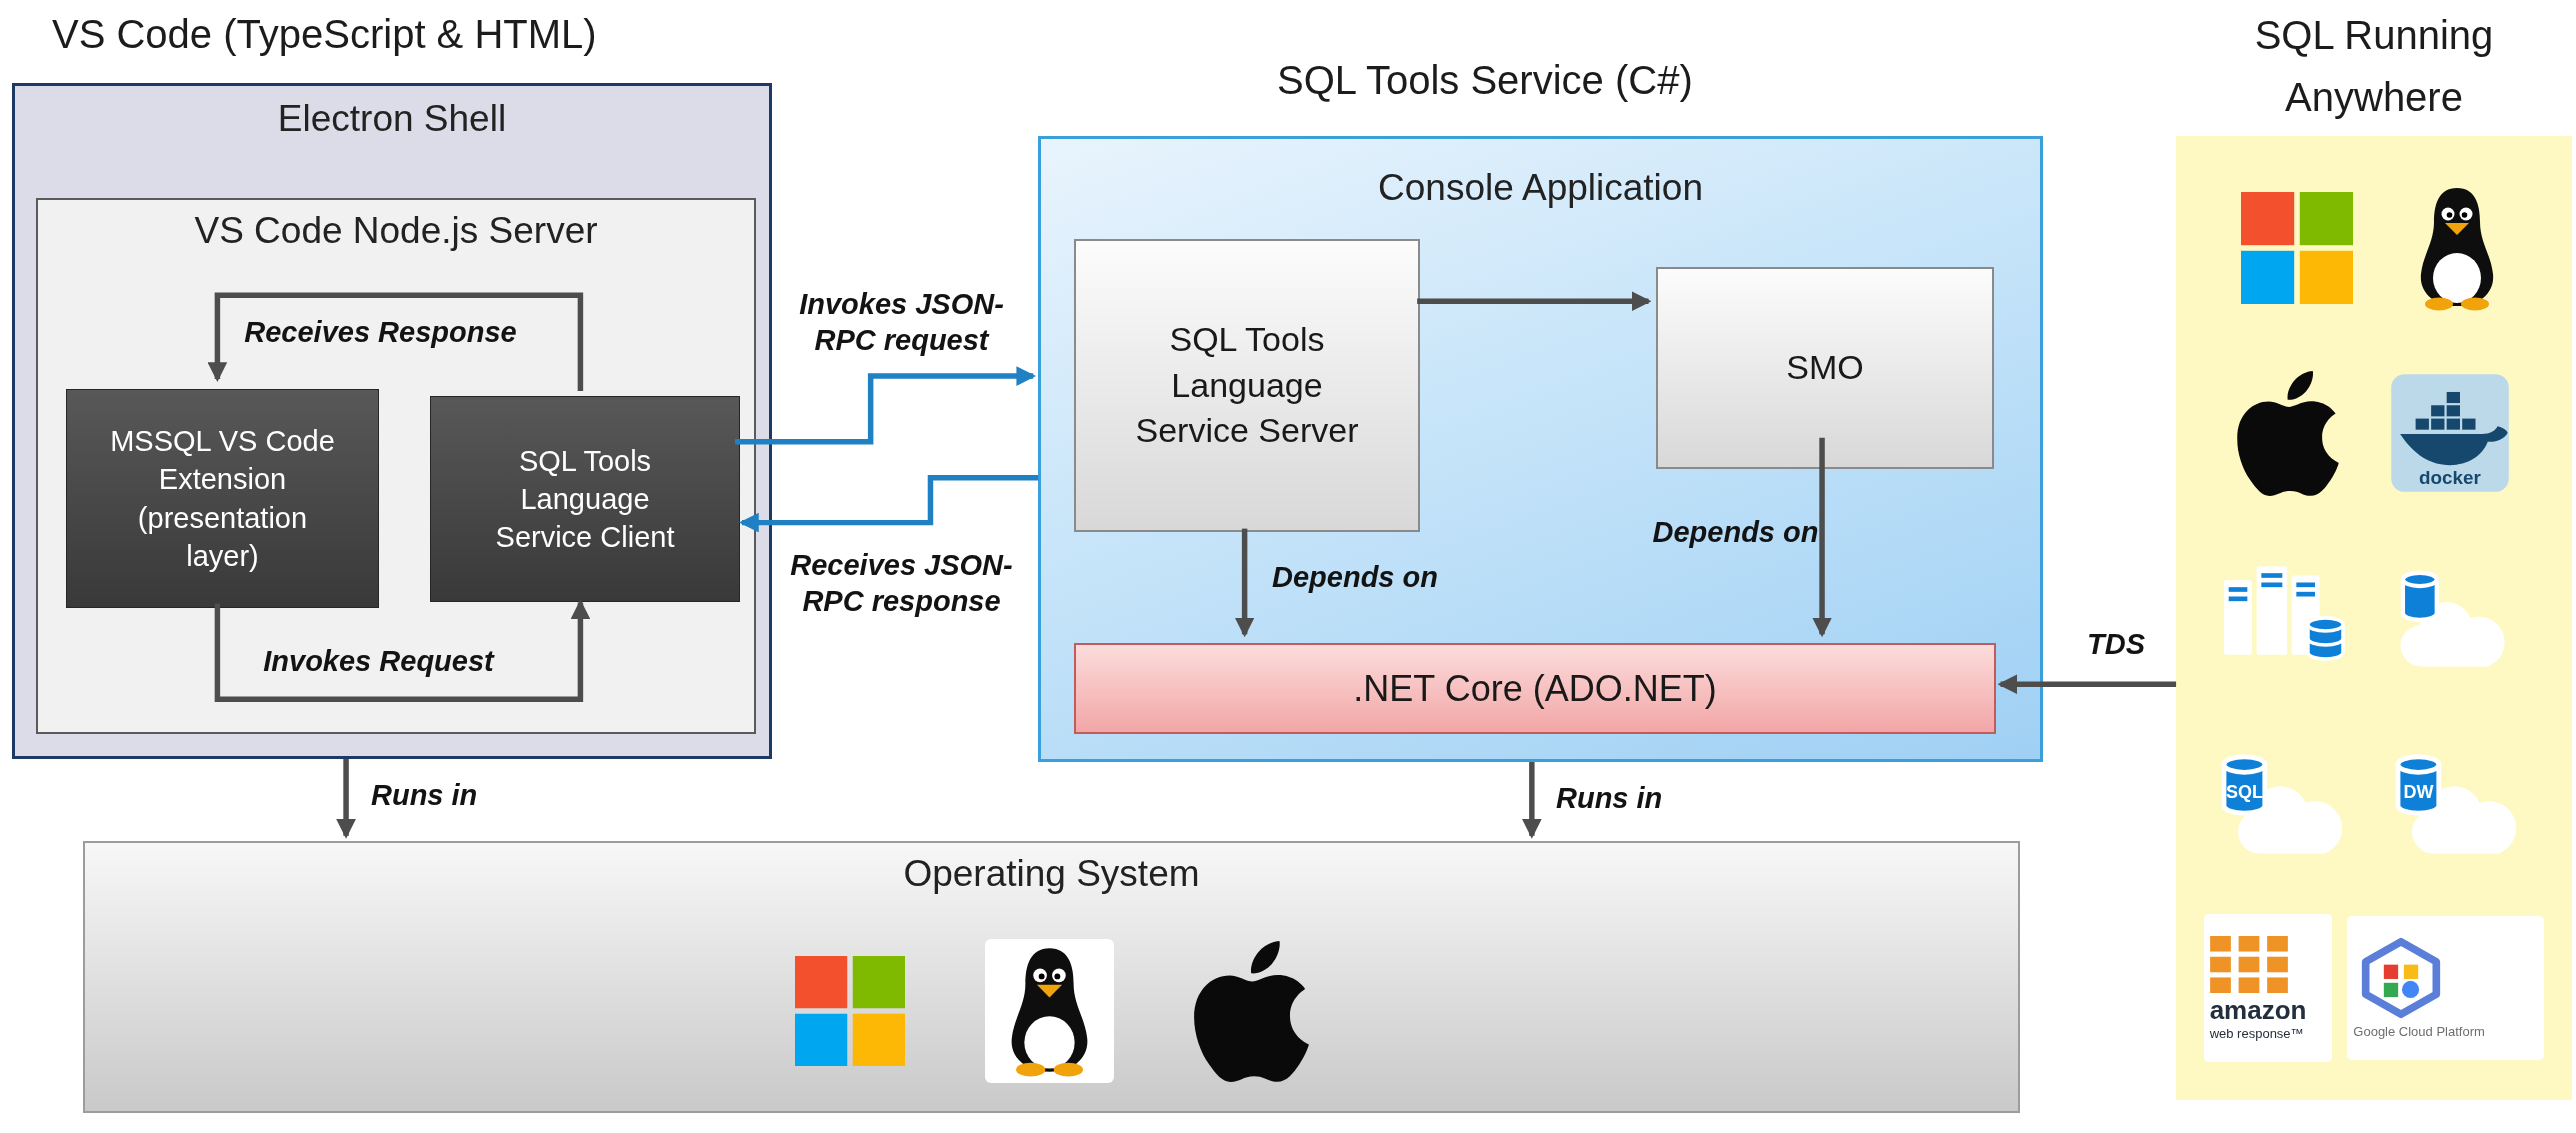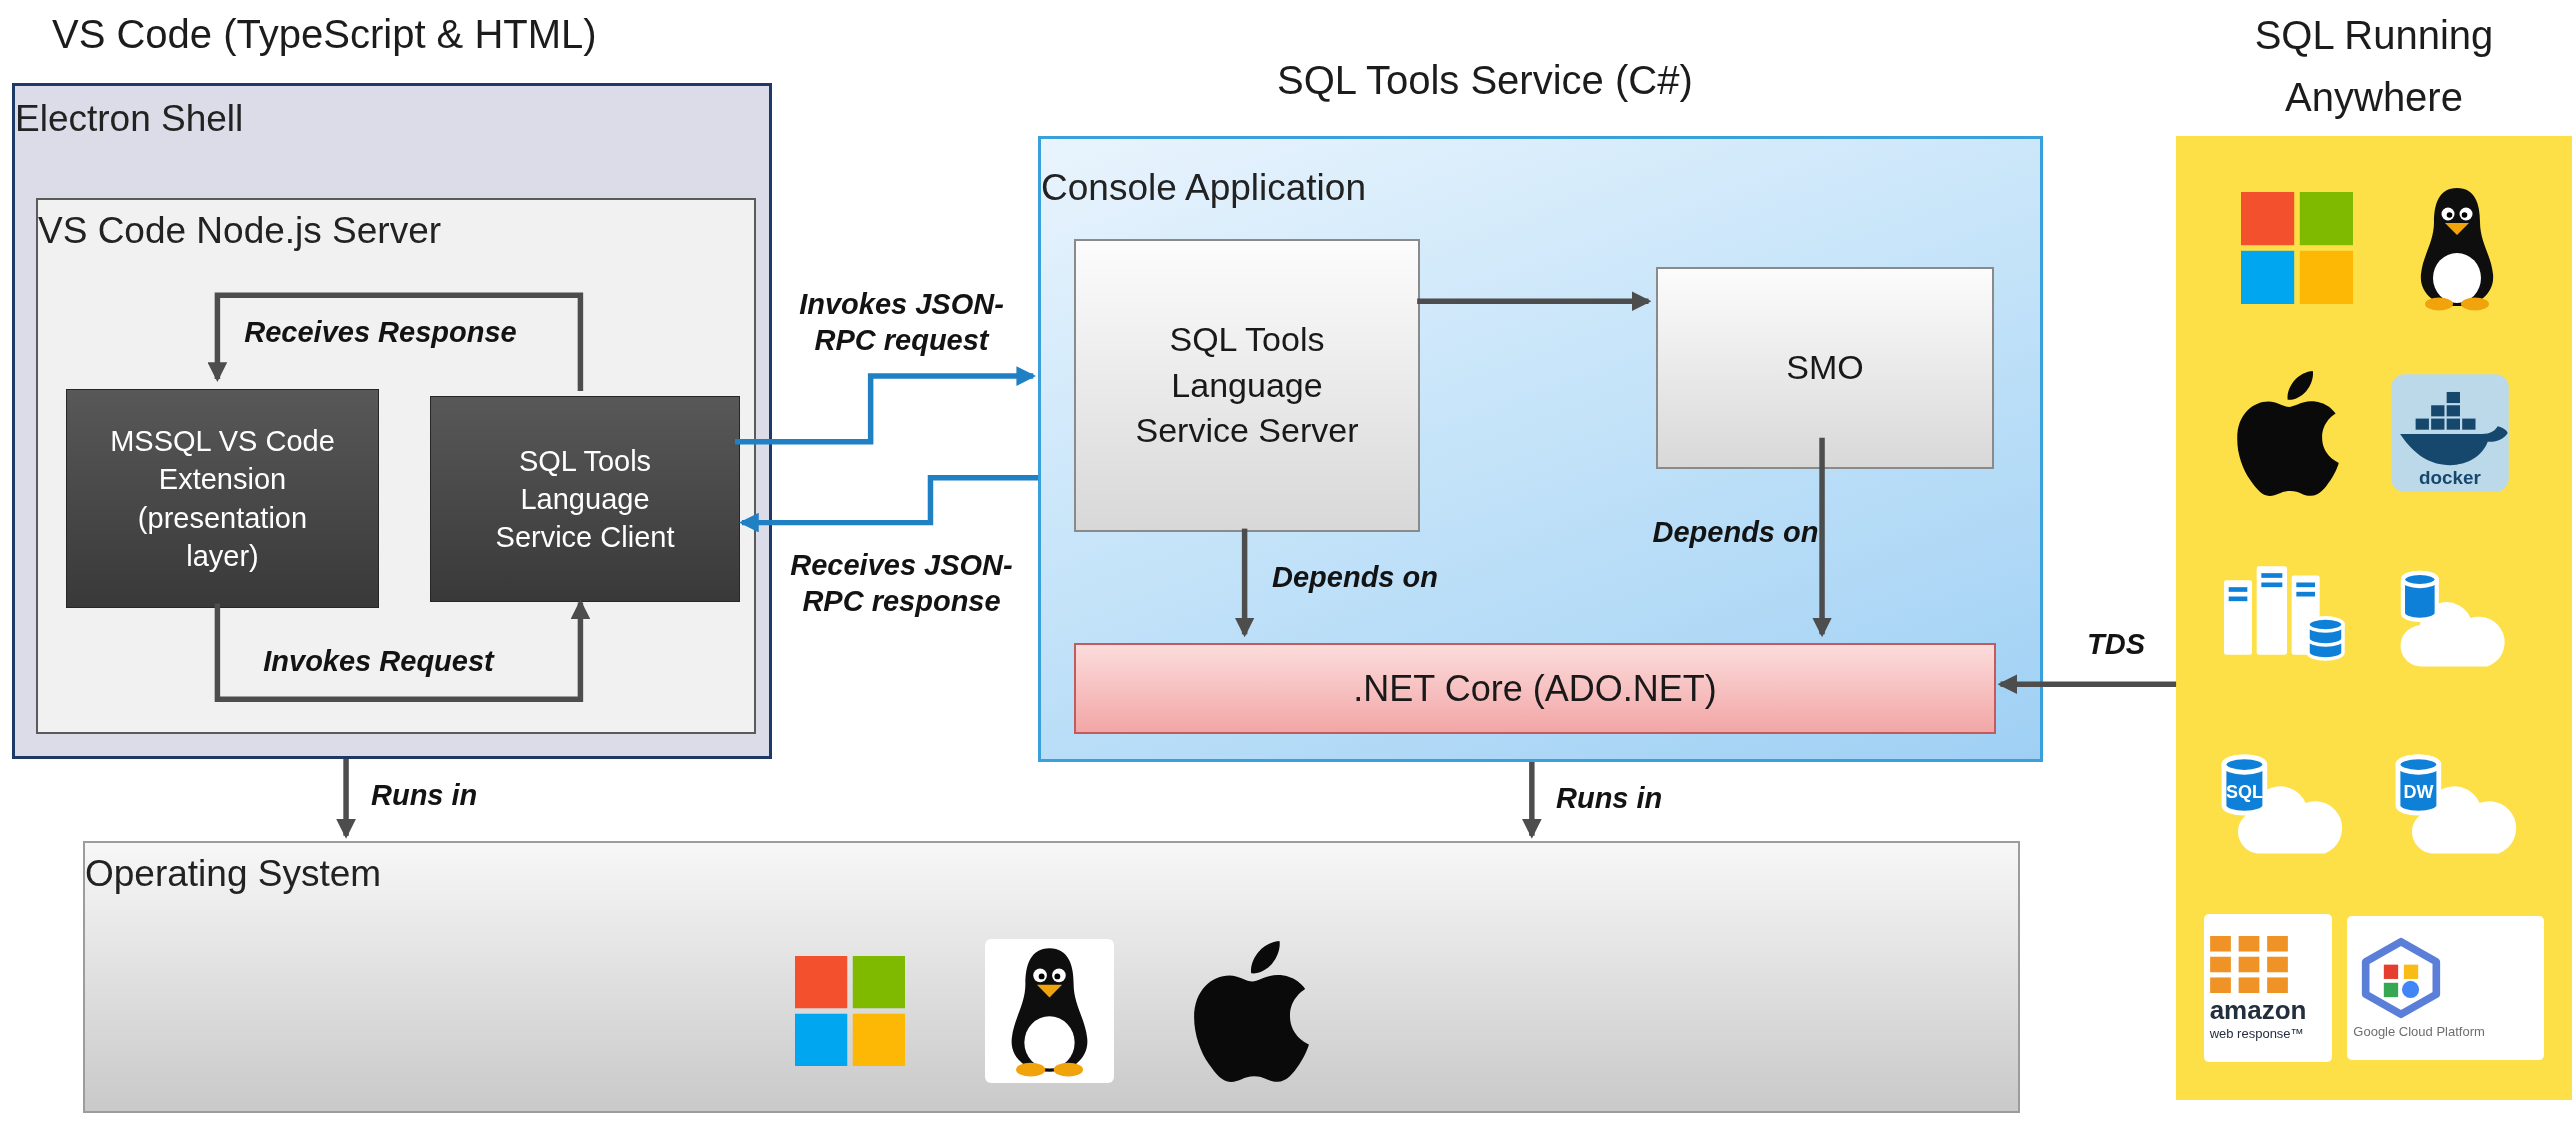--- a/index.html
+++ b/index.html
@@ -7,21 +7,21 @@
   body { font-family:"Liberation Sans", sans-serif; color:#1c1c1c; }
   .canvas { position:relative; width:2576px; height:1134px; background:#ffffff; overflow:hidden; }
   .pre { white-space:pre-line; }
 
   .section-label { position:absolute; font-size:40px; color:#1c1c1c; }
 
   
   .electron { position:absolute; left:12px; top:83px; width:760px; height:676px;
               background:#dcdce9; border:3px solid #1d3a66; }
   .electron > .box-title { padding-top:12px; }
-  .box-title { text-align:left; font-size:37px; color:#222; }
+  .box-title { text-align:center; font-size:37px; color:#222; }
   .node-server { position:absolute; left:21px; top:112px; width:720px; height:536px;
                  background:#f1f1f1; border:2px solid #5a5a5a; }
   .node-server > .box-title { padding-top:10px; }
   .dark-box { position:absolute; background:linear-gradient(180deg,#585858,#393939);
               border:1px solid #262626; color:#ffffff; display:flex; align-items:center;
               justify-content:center; text-align:center; font-size:29px; line-height:1.32; }
   .mssql { left:28px; top:189px; width:313px; height:219px; }
   .client { left:392px; top:196px; width:310px; height:206px; }
 
   
@@ -42,21 +42,21 @@
   .os-box { position:absolute; left:83px; top:841px; width:1937px; height:272px;
             background:linear-gradient(180deg,#f7f7f7,#c9c9c9); border:2px solid #9c9c9c; }
   .os-box > .box-title { padding-top:10px; }
   .os-icons { position:absolute; left:0; right:0; top:78px; height:180px;
               display:flex; align-items:center; justify-content:center; gap:80px; }
   .tux-card { background:#ffffff; border-radius:6px; padding:6px 12px; display:flex;
               align-items:center; justify-content:center; }
 
   
   .right-panel { position:absolute; left:2176px; top:136px; width:396px; height:964px;
-                 background:#fde047; display:flex; flex-direction:column; padding:20px 12px; }
+                 background:#fef9c3; display:flex; flex-direction:column; padding:20px 12px; }
   .rp-row { flex:1; display:flex; align-items:center; justify-content:space-evenly; }
   .white-card { background:#ffffff; border-radius:5px; display:flex; flex-direction:column;
                 justify-content:center; gap:4px; }
   .aws-card { width:128px; height:148px; padding:8px 6px; }
   .aws-name { font-weight:bold; font-size:26px; color:#232f3e; line-height:1; }
   .aws-sub  { font-size:13px; color:#232f3e; line-height:1; }
   .gcp-card { width:197px; height:144px; padding:6px; }
   .gcp-label { font-size:13px; color:#6e6e6e; white-space:nowrap; }
 
   

